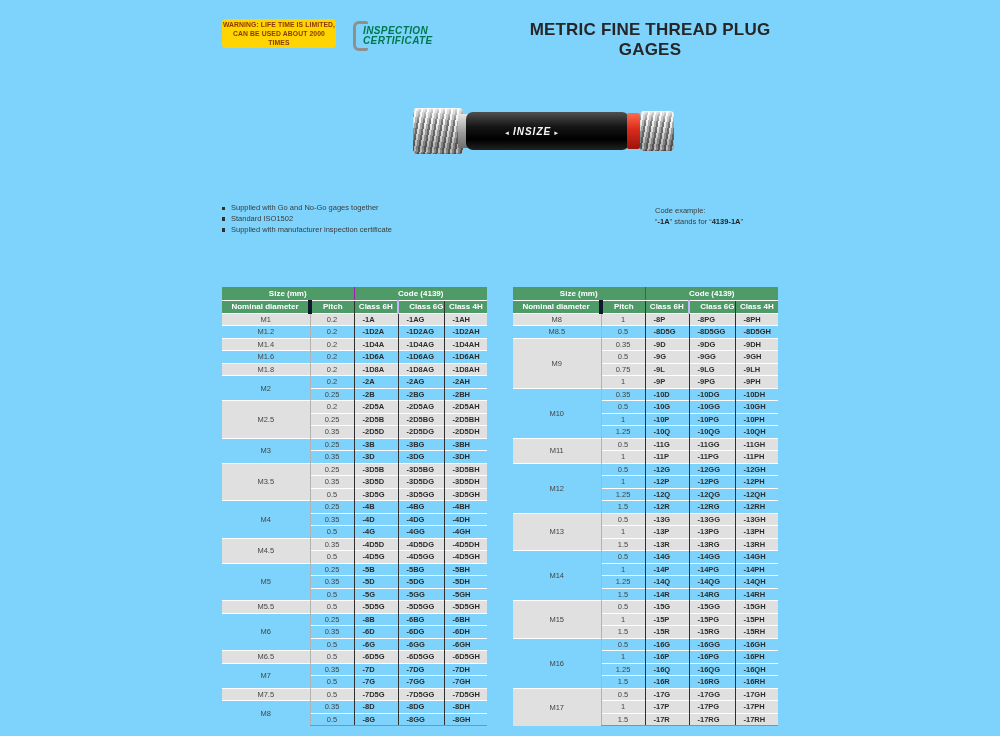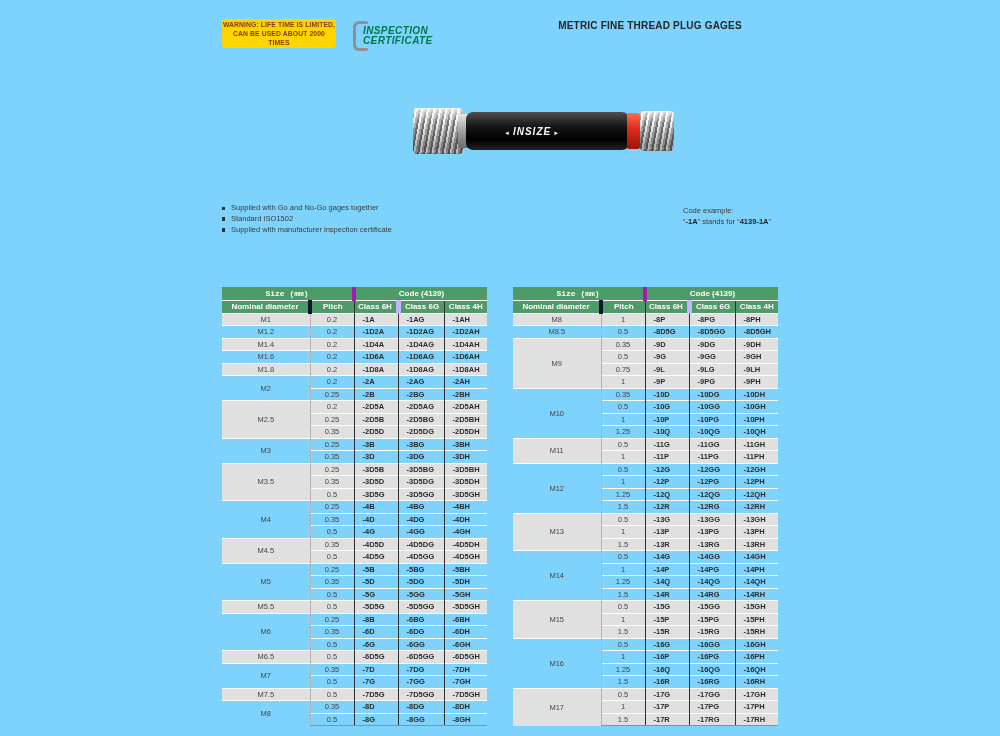--- a/index.html
+++ b/index.html
@@ -22,21 +22,21 @@
     display:block; width:15px; height:30px;
     border:3px solid #8f8f8f; border-right:none;
     border-radius:6px 2px 2px 6px;
   }
   .cert-text {
     margin-left:-5px; font-style:italic; font-weight:bold;
     color:var(--certificate-green); font-size:10px; line-height:10.5px; letter-spacing:0.4px;
   }
   .page-title {
     position:absolute; left:500px; top:20px; width:300px; text-align:center;
-    font-size:10px; font-weight:bold; color:#262626; letter-spacing:0.2px;
+    font-size:17px; font-weight:bold; color:#262626; letter-spacing:0.2px;
   }
 
   
   .gage { position:absolute; left:408px; top:100px; width:270px; height:62px; }
   .thread {
     position:absolute; border-radius:4px;
     background:
       linear-gradient(180deg, rgba(255,255,255,.8), rgba(255,255,255,.05) 30%, rgba(0,0,0,.28) 88%, rgba(0,0,0,.12)),
       repeating-linear-gradient(100deg, #6e6e6e 0 2px, #f2f2f2 2px 4px, #aaaaaa 4px 6px);
     box-shadow: inset 0 1px 1px rgba(255,255,255,.7), inset 0 -1px 2px rgba(0,0,0,.35);
@@ -69,36 +69,36 @@
   }
 
   
   .features { position:absolute; left:222px; top:203px; list-style:none; }
   .features li {
     font-size:7.5px; color:#3c3c3c; line-height:10.8px; padding-left:9px; position:relative;
   }
   .features li::before {
     content:""; position:absolute; left:0; top:3.6px; width:3.4px; height:3.4px; background:#2e2e2e;
   }
-  .code-example { position:absolute; left:655px; top:206px; font-size:7.5px; color:#3c3c3c; line-height:10.5px;margin-left:28px; }
+  .code-example { position:absolute; left:655px; top:206px; font-size:7.5px; color:#3c3c3c; line-height:10.5px; }
   .code-example b { color:#1f1f1f; }
 
   
   .table-mount { position:absolute; top:287px; }
   .table-left  { left:222px; }
   .table-right { left:513px; }
   table.gage-table { border-collapse:collapse; table-layout:fixed; width:265px; }
   .gage-table th {
     background:var(--header-green); color:#fff; font-weight:bold; font-size:8px;
     height:13px; padding:0; text-align:center;
   }
   .gage-table th.h-top  { border-bottom:1px solid #fff; }
-  .gage-table th.h-size { border-right:4px solid #a21caf;font-family:Liberation Mono, monospace; }
+  .gage-table th.h-size { border-right:1px solid #a21caf; }
   .gage-table th.hc1 { border-left:4px solid #0f172a; border-right:1px solid #2f2f2f; }
-  .gage-table th.hc3 { border-left:5px solid #c4b5fd; border-right:1px solid #2f2f2f; }
+  .gage-table th.hc3 { border-left:2px solid #c4b5fd; border-right:1px solid #2f2f2f;text-align:right; }
   .gage-table td {
     height:12.5px; padding:0; font-size:7.5px; color:#454545; text-align:center;
     border-top:1px solid #fff;
   }
   .gage-table td.pitch { border-left:1px solid #b3b3b3; border-right:1px solid #2f2f2f; }
   .gage-table td.c6g   { border-left:1px solid #2f2f2f; border-right:1px solid #2f2f2f; }
   .gage-table td.code  { font-weight:bold; color:#2b2b2b; text-align:left; padding-left:8px; }
   .gage-table tr.stripe td { background:var(--stripe-gray); }
   .gage-table tbody tr:last-child td { border-bottom:1px solid #8f8f8f; }
 </style>

